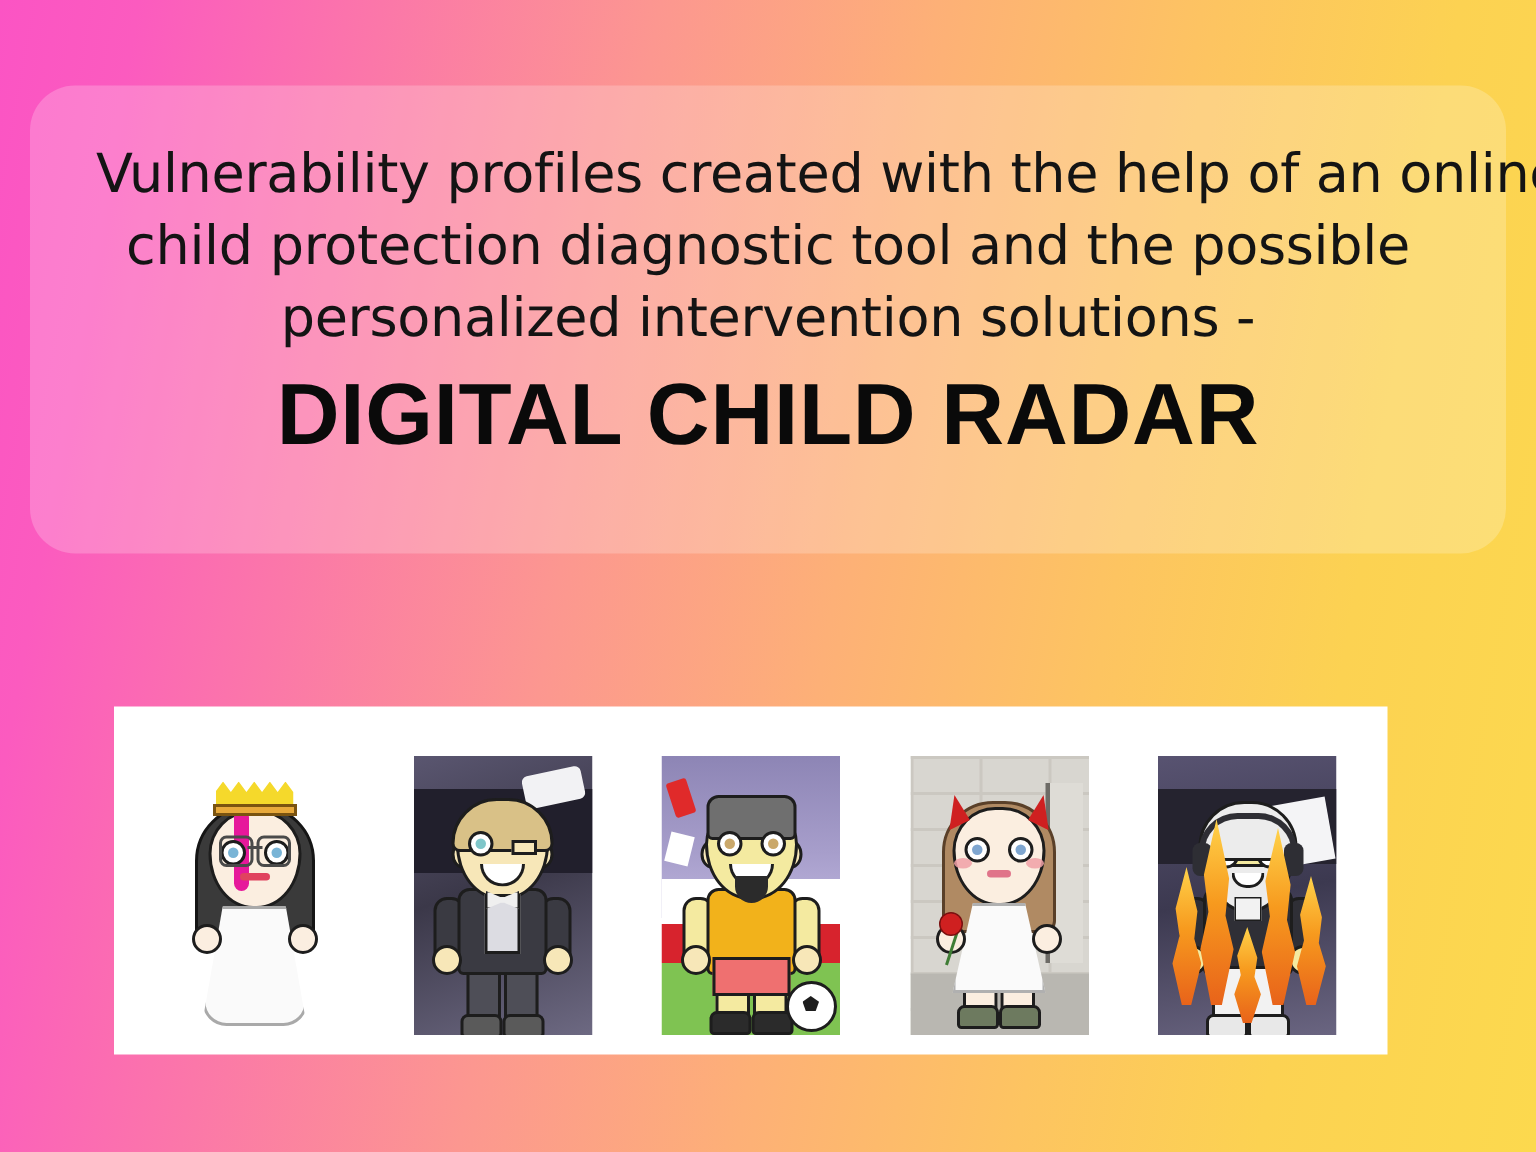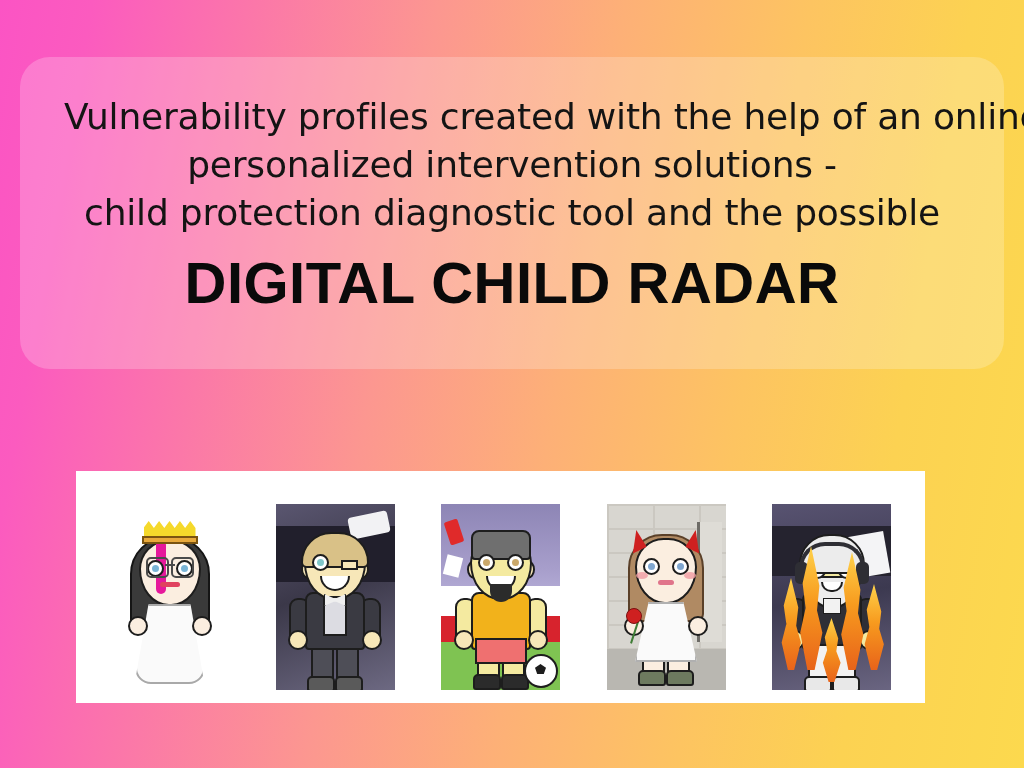--- a/index.html
+++ b/index.html
@@ -54,21 +54,21 @@
     font-weight: 400;
     letter-spacing: -0.2px;
     font-family: "DejaVu Sans", sans-serif;
   }
   #subtitle-block .line {
     display: block;
     white-space: nowrap;
   }
 
   #main-title {
-    margin-top: 14px;
+    margin-top: 8px;
     text-align: center;
     color: #0a0a0a;
     font-size: 58px;
     line-height: 64px;
     font-weight: 700;
     letter-spacing: 0.5px;
     font-family: "Liberation Sans", sans-serif;
     white-space: nowrap;
   }
 
@@ -511,22 +511,22 @@
 </style>
 </head>
 <body>
 
 <div id="slide">
 
   <div id="headline-card">
 
     <div id="subtitle-block">
       <span class="line">Vulnerability profiles created with the help of an online</span>
+      <span class="line">child protection diagnostic tool and the possible</span>
       <span class="line">personalized intervention solutions -</span>
-      <span class="line">child protection diagnostic tool and the possible</span>
     </div>
 
     <div id="main-title">DIGITAL CHILD RADAR</div>
   </div>
 
   <div id="gallery-panel">
 
     <div class="avatar-card no-frame" id="av1">
       <div class="scene"></div>
       <div class="fig">

